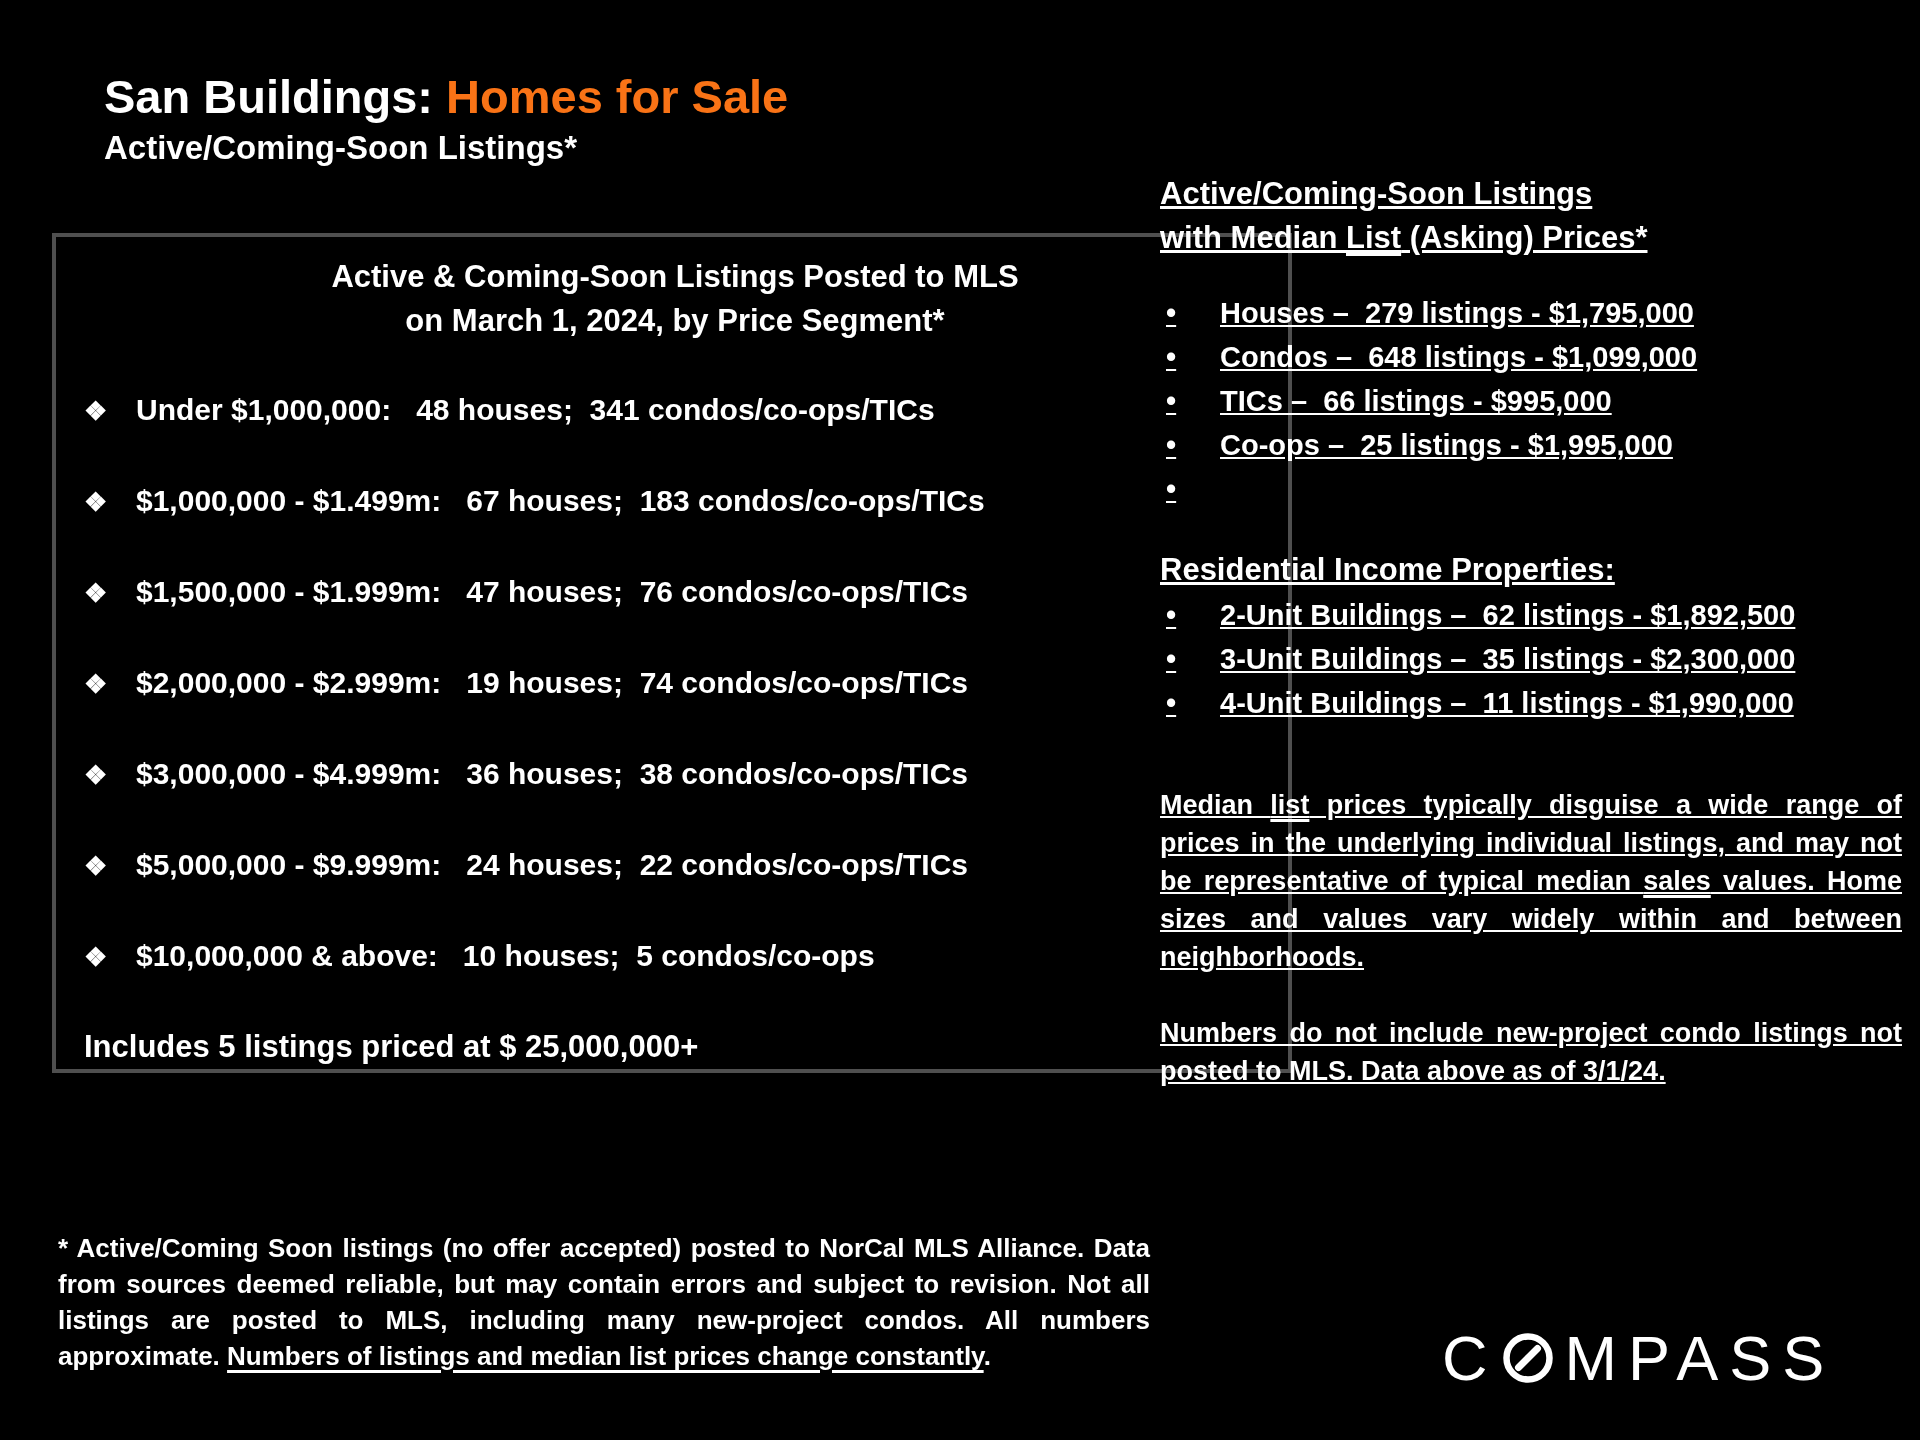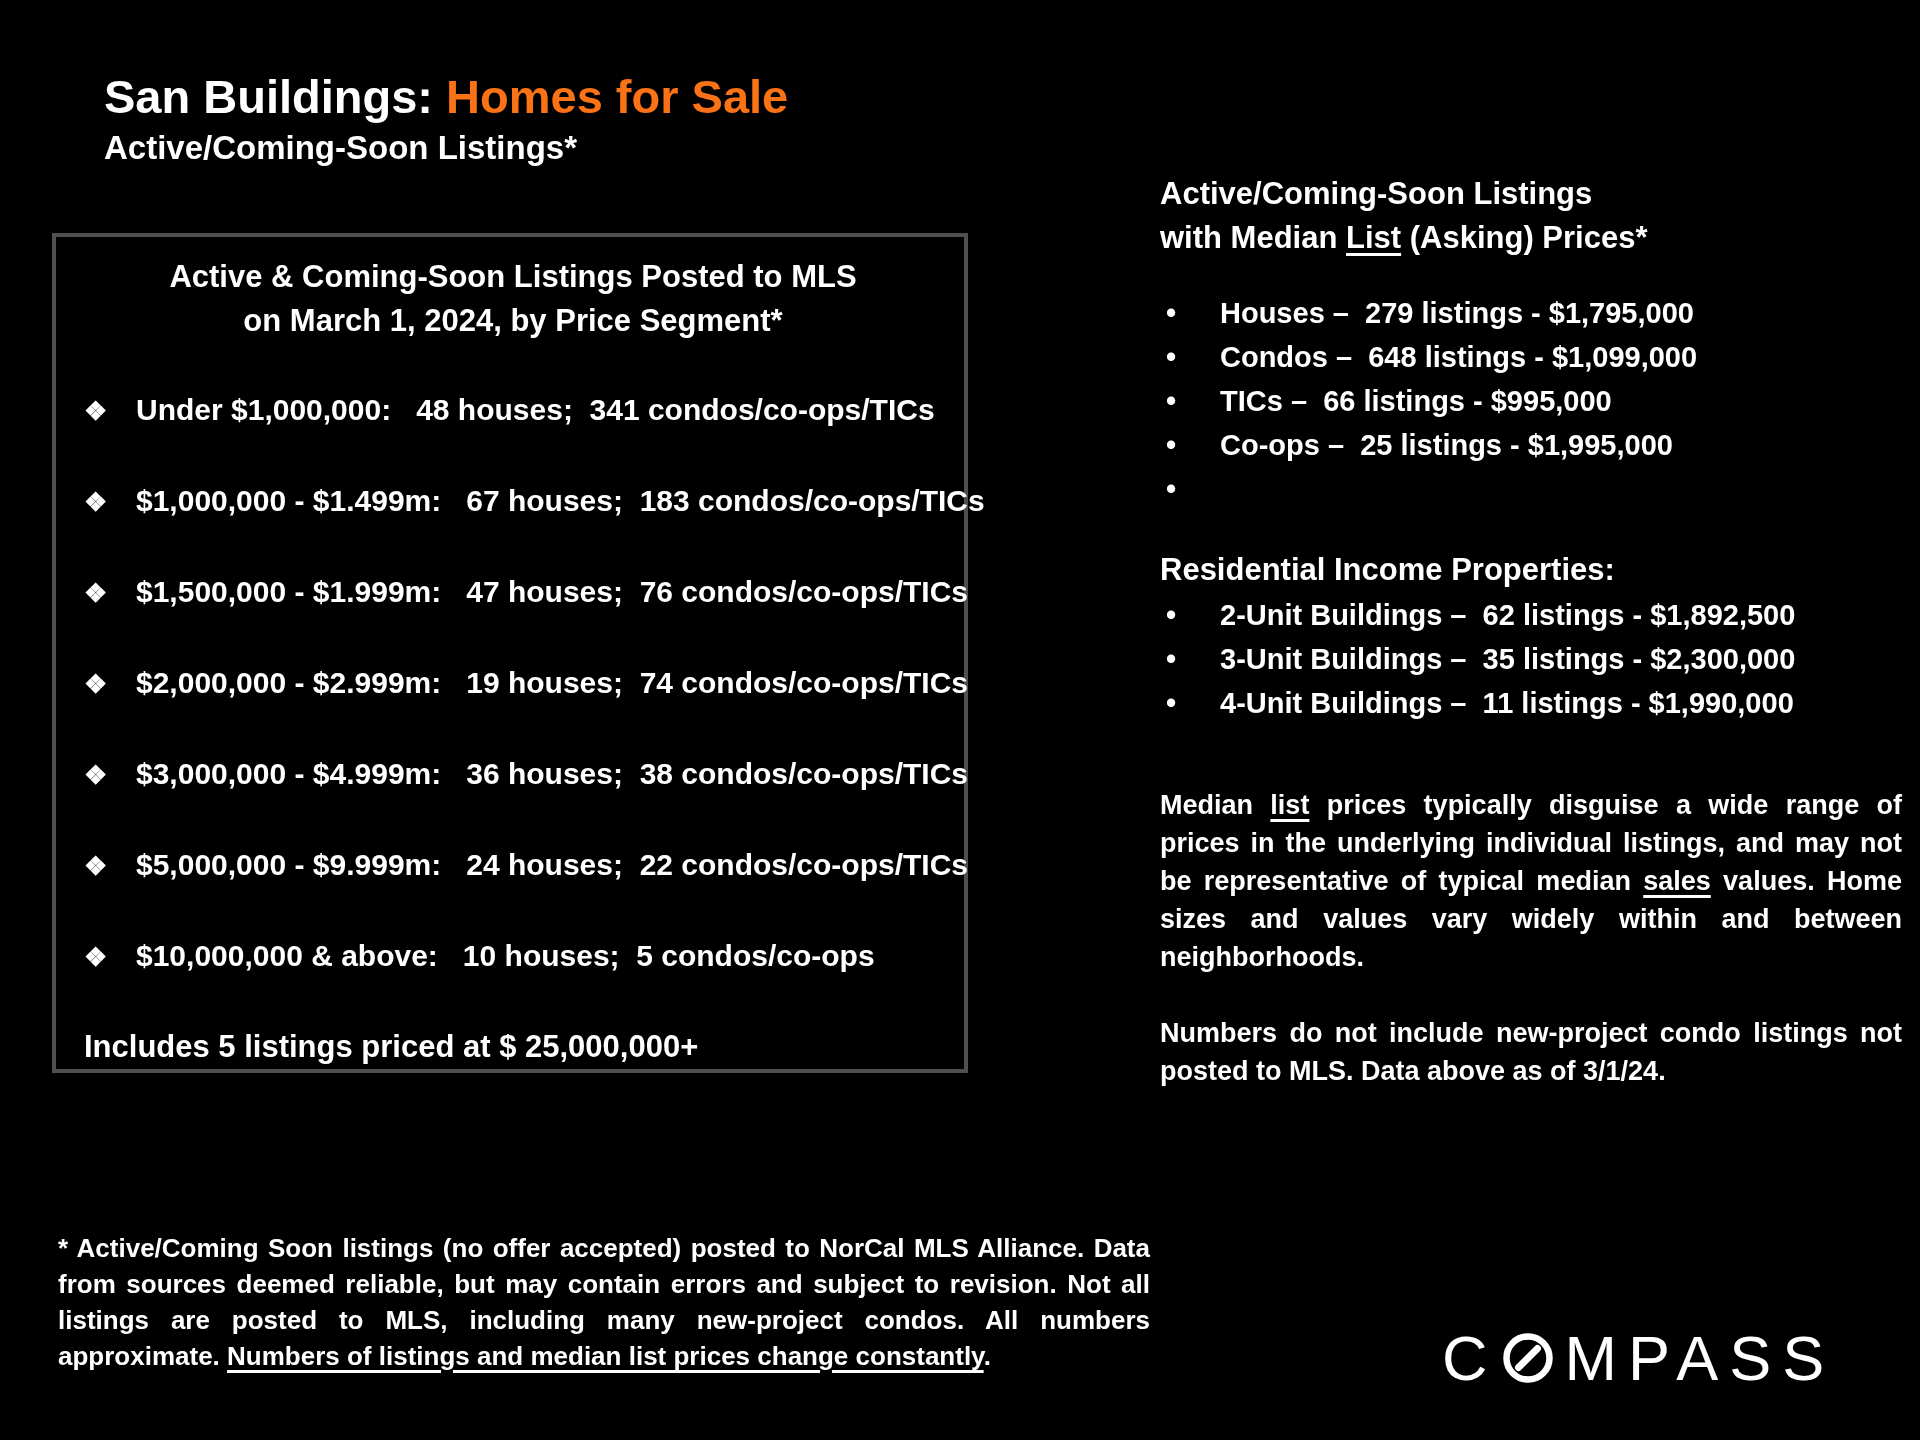--- a/index.html
+++ b/index.html
@@ -14,33 +14,33 @@
   .slide { position:relative; width:1920px; height:1440px; background:#000; }
 
   
   .hdr { position:absolute; left:104px; top:70px; }
   .hdr h1 { font-size:47px; line-height:54px; letter-spacing:0; }
   .hdr h1 .gold { color:#f97316; }
   .hdr h2 { font-size:33px; line-height:40px; margin-top:4px; }
 
   
   .segment-box {
-    position:absolute; left:52px; top:233px; width:916px; height:840px;
+    position:absolute; left:52px; top:233px; width:1240px; height:840px;
     border:4px solid #4f4f4f; background:#000;
     padding:18px 22px 0 28px;
   }
   .box-heading { text-align:center; font-size:31px; line-height:44px; margin-bottom:48px; }
   .diamond-list { list-style:none; }
   .diamond-list li { display:flex; align-items:baseline; font-size:30px; line-height:38px; margin-bottom:52px; }
   .diamond-list .glyph { width:52px; flex:0 0 52px; font-size:26px; }
   .pre { white-space:pre; }
   .box-note { font-size:31px; line-height:38px; margin-top:0; }
 
   
-  .right-col { position:absolute; left:1160px; top:172px; width:742px; }
+  .right-col { position:absolute; left:1160px; top:172px; width:742px;text-decoration:underline; }
   .r-heading { font-size:31px; line-height:44px; margin-bottom:34px; }
   .dot-list { list-style:none; margin-bottom:0; }
   .dot-list li { display:flex; align-items:baseline; font-size:29px; line-height:38px; margin-bottom:6px; }
   .dot-list .dot { width:60px; flex:0 0 60px; font-size:29px; padding-left:6px; }
   .income-heading { font-size:31px; line-height:40px; margin-top:42px; margin-bottom:6px; }
   .para { font-size:27px; line-height:38px; text-align:justify; }
   .para-1 { margin-top:64px; }
   .para-2 { margin-top:38px; }
 
   

